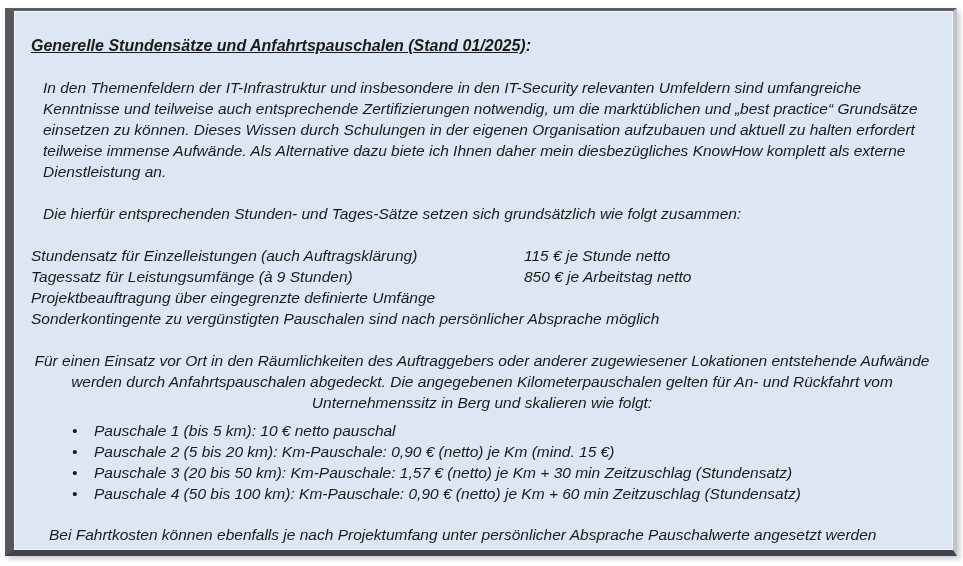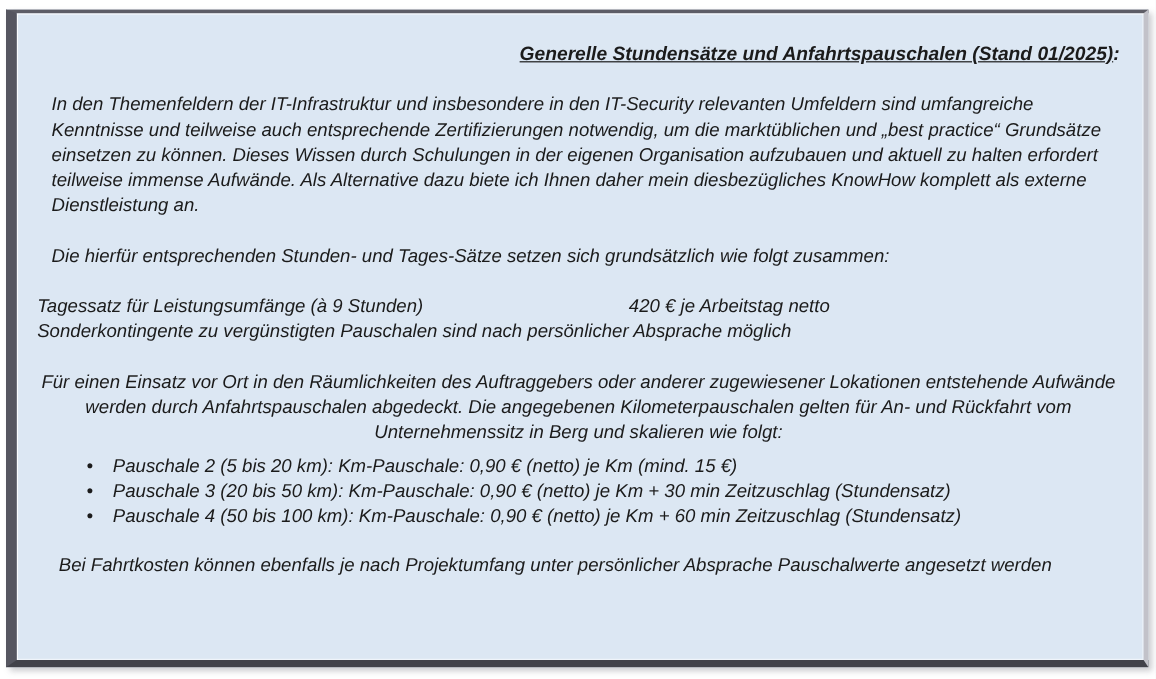--- a/index.html
+++ b/index.html
@@ -30,21 +30,21 @@
   }
   .content {
     box-sizing: border-box;
     width: 100%;
     height: 100%;
     padding: 24px 20px 0 17px;
     font-size: 15.5px;
     line-height: 21px;
   }
   .doc-title {
-    text-align: right;
+    text-align: left;
     font-weight: bold;
     font-size: 16px;
     margin: 0 0 21px 0;
   }
   .doc-title .u {
     text-decoration: underline;
   }
   .para {
     margin: 0 0 21px 12px;
   }
@@ -94,34 +94,38 @@
   <div class="content">
 
     <h1 class="doc-title"><span class="u">Generelle Stundensätze und Anfahrtspauschalen (Stand 01/2025)</span><span>:</span></h1>
 
     <p class="para">In den Themenfeldern der IT-Infrastruktur und insbesondere in den IT-Security relevanten Umfeldern sind umfangreiche Kenntnisse und teilweise auch entsprechende Zertifizierungen notwendig, um die marktüblichen und „best practice“ Grundsätze einsetzen zu können. Dieses Wissen durch Schulungen in der eigenen Organisation aufzubauen und aktuell zu halten erfordert teilweise immense Aufwände. Als Alternative dazu biete ich Ihnen daher mein diesbezügliches KnowHow komplett als externe Dienstleistung an.</p>
 
     <p class="para">Die hierfür entsprechenden Stunden- und Tages-Sätze setzen sich grundsätzlich wie folgt zusammen:</p>
 
     <div class="rates-table">
       <div class="rate-row">
+        <span class="rate-label">Stundensatz für Einzelleistungen (auch Auftragsklärung)</span>
+        <span class="rate-value">115 € je Stunde netto</span>
       </div>
       <div class="rate-row">
         <span class="rate-label">Tagessatz für Leistungsumfänge (à 9 Stunden)</span>
-        <span class="rate-value">420 € je Arbeitstag netto</span>
+        <span class="rate-value">850 € je Arbeitstag netto</span>
       </div>
       <div class="rate-row">
+        <span class="rate-label">Projektbeauftragung über eingegrenzte definierte Umfänge</span>
       </div>
       <div class="rate-row-full">Sonderkontingente zu vergünstigten Pauschalen sind nach persönlicher Absprache möglich</div>
     </div>
 
     <p class="para travel-intro">Für einen Einsatz vor Ort in den Räumlichkeiten des Auftraggebers oder anderer zugewiesener Lokationen entstehende Aufwände werden durch Anfahrtspauschalen abgedeckt. Die angegebenen Kilometerpauschalen gelten für An- und Rückfahrt vom Unternehmenssitz in Berg und skalieren wie folgt:</p>
 
     <ul class="tier-list">
+      <li>Pauschale 1 (bis 5 km): 10 € netto pauschal</li>
       <li>Pauschale 2 (5 bis 20 km): Km-Pauschale: 0,90 € (netto) je Km (mind. 15 €)</li>
-      <li>Pauschale 3 (20 bis 50 km): Km-Pauschale: 0,90 € (netto) je Km + 30 min Zeitzuschlag (Stundensatz)</li>
+      <li>Pauschale 3 (20 bis 50 km): Km-Pauschale: 1,57 € (netto) je Km + 30 min Zeitzuschlag (Stundensatz)</li>
       <li>Pauschale 4 (50 bis 100 km): Km-Pauschale: 0,90 € (netto) je Km + 60 min Zeitzuschlag (Stundensatz)</li>
     </ul>
 
     <p class="closing">Bei Fahrtkosten können ebenfalls je nach Projektumfang unter persönlicher Absprache Pauschalwerte angesetzt werden</p>
 
   </div>
 </div>
 
 </body></html>

